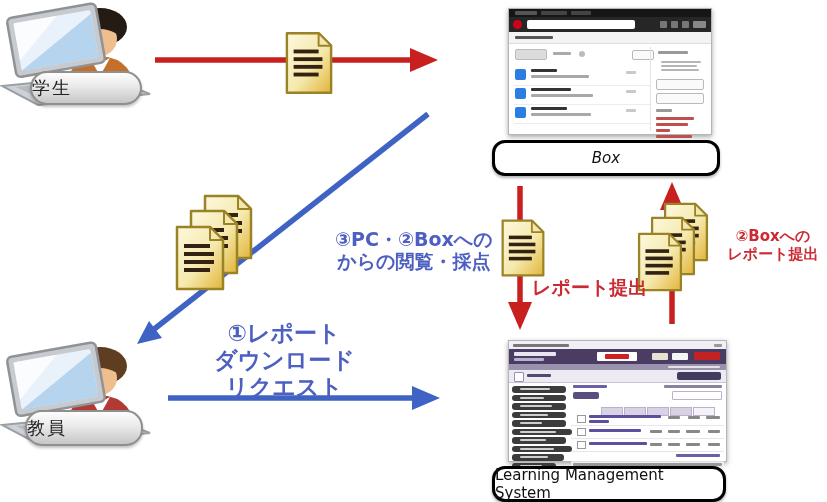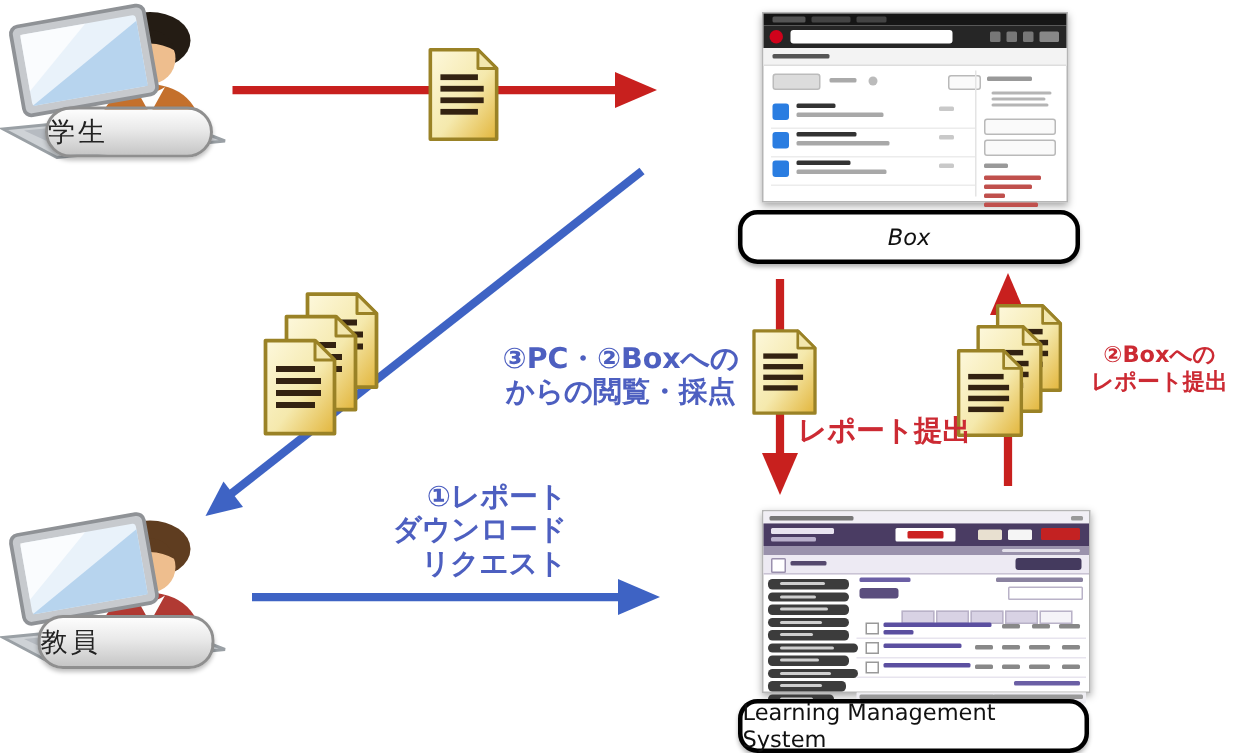--- a/index.html
+++ b/index.html
@@ -168,21 +168,21 @@
     <use href="#doc-sym" x="15" y="16" width="48" height="60"></use>
     <use href="#doc-sym" x="2" y="32" width="48" height="60"></use>
   </svg>
 
 
   <div class="flow-label blue-t" style="left:335px;top:228px;font-size:19px;">
     <div>③PC・②Boxへの</div>
     <div>からの閲覧・採点</div>
   </div>
 
-  <div class="flow-label blue-t" style="left:238px;top:320px;width:140px;font-size:19px;text-align:right;">
+  <div class="flow-label blue-t" style="left:214px;top:320px;width:140px;font-size:23px;">
     <div>①レポート</div>
     <div>ダウンロード</div>
     <div>リクエスト</div>
   </div>
 
   <div class="flow-label red-t" style="left:532px;top:276px;font-size:19px;text-align:left;">
     <div>レポート提出</div>
   </div>
 
   <div class="flow-label red-t" style="left:722px;top:228px;width:102px;font-size:15px;">

